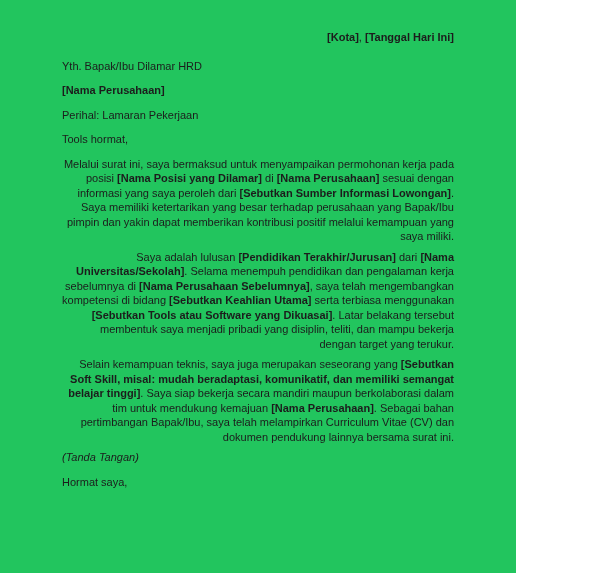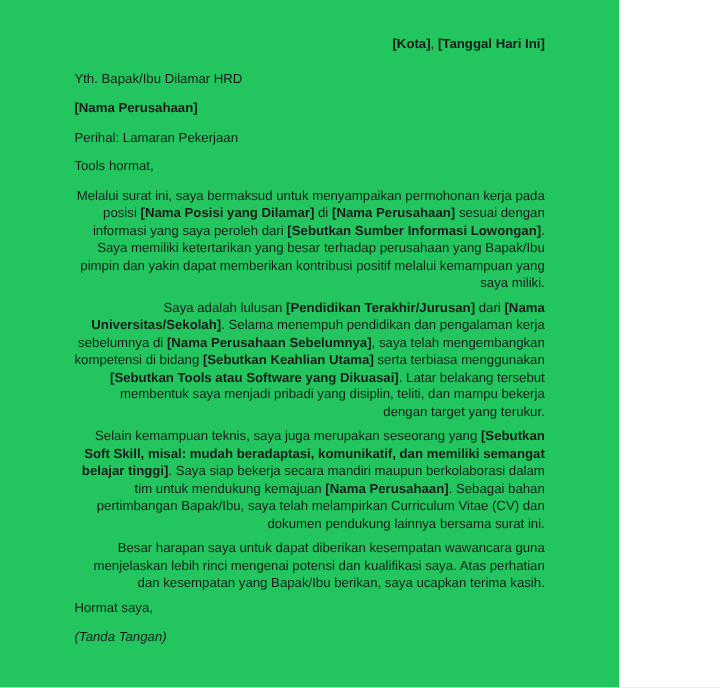--- a/index.html
+++ b/index.html
@@ -48,21 +48,20 @@
 
 
   <p class="line">Perihal: Lamaran Pekerjaan</p>
 
   <p class="line">Tools hormat,</p>
 
   <div>
     <p class="para"><span>Melalui surat ini, saya bermaksud untuk menyampaikan permohonan kerja pada posisi </span><span class="b">[Nama Posisi yang Dilamar]</span><span> di </span><span class="b">[Nama Perusahaan]</span><span> sesuai dengan informasi yang saya peroleh dari </span><span class="b">[Sebutkan Sumber Informasi Lowongan]</span><span>. Saya memiliki ketertarikan yang besar terhadap perusahaan yang Bapak/Ibu pimpin dan yakin dapat memberikan kontribusi positif melalui kemampuan yang saya miliki.</span></p>
     <p class="para"><span>Saya adalah lulusan </span><span class="b">[Pendidikan Terakhir/Jurusan]</span><span> dari </span><span class="b">[Nama Universitas/Sekolah]</span><span>. Selama menempuh pendidikan dan pengalaman kerja sebelumnya di </span><span class="b">[Nama Perusahaan Sebelumnya]</span><span>, saya telah mengembangkan kompetensi di bidang </span><span class="b">[Sebutkan Keahlian Utama]</span><span> serta terbiasa menggunakan </span><span class="b">[Sebutkan Tools atau Software yang Dikuasai]</span><span>. Latar belakang tersebut membentuk saya menjadi pribadi yang disiplin, teliti, dan mampu bekerja dengan target yang terukur.</span></p>
     <p class="para"><span>Selain kemampuan teknis, saya juga merupakan seseorang yang </span><span class="b">[Sebutkan Soft Skill, misal: mudah beradaptasi, komunikatif, dan memiliki semangat belajar tinggi]</span><span>. Saya siap bekerja secara mandiri maupun berkolaborasi dalam tim untuk mendukung kemajuan </span><span class="b">[Nama Perusahaan]</span><span>. Sebagai bahan pertimbangan Bapak/Ibu, saya telah melampirkan Curriculum Vitae (CV) dan dokumen pendukung lainnya bersama surat ini.</span></p>
-    <p class="para"><span>Besar harapan saya untuk dapat diberikan kesempatan wawancara guna menjelaskan lebih rinci mengenai potensi dan kualifikasi saya. Atas perhatian dan kesempatan yang Bapak/Ibu berikan, saya ucapkan terima kasih.</span></p>
   </div>
 
+  <p class="line i">(Tanda Tangan)</p>
+
   <p class="line" style="margin-top:4px;">Hormat saya,</p>
-
-  <p class="line i">(Tanda Tangan)</p>
 
 
 </div>
 
 </body></html>

